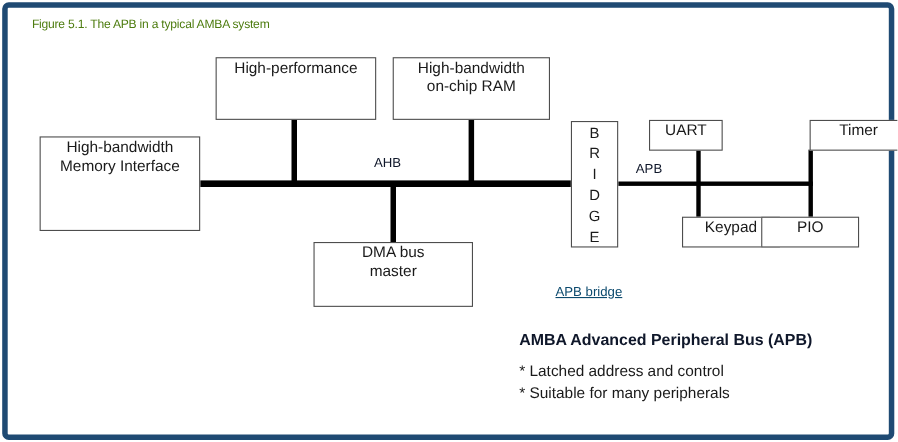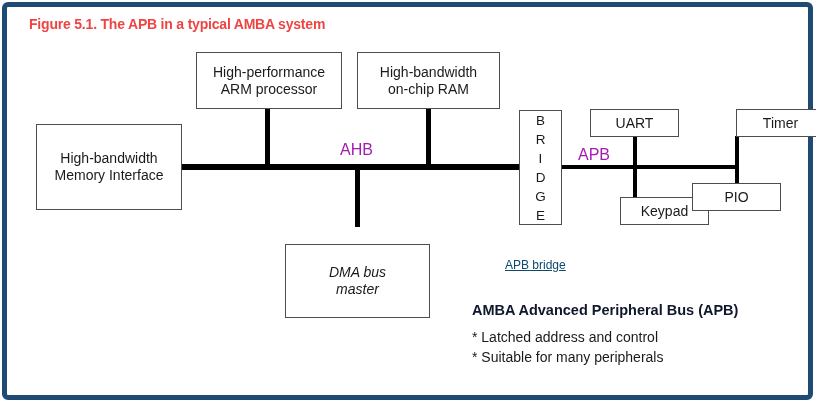--- a/index.html
+++ b/index.html
@@ -18,66 +18,65 @@
   .frame {
     position: absolute;
     left: 2px; top: 2px; right: 3px; bottom: 2px;
     border: 5px solid #1f4a73;
     border-radius: 6px;
     background: #ffffff;
   }
   .fig-title {
     position: absolute;
     left: 22px; top: 9px;
-    font-size: 14px;
-    font-weight: 700;
+    font-size: 11px;
+    font-weight: 400;
     letter-spacing: -0.2px;
-    color: #ef4444;
+    color: #4d7c0f;
     white-space: nowrap;
   }
   .dbox {
     position: absolute;
     background: #ffffff;
     border: 1.5px solid #4d4d4d;
     box-sizing: border-box;
     display: flex;
     flex-direction: column;
     align-items: center;
-    justify-content: center;
     text-align: center;
     font-size: 14px;
     line-height: 17px;
     color: #1a1a1a;
     z-index: 3;
   }
   .box-mem    { left: 29px;  top: 117px; width: 146px; height: 86px; }
   .box-arm    { left: 189px; top: 45px;  width: 146px; height: 57px; }
   .box-ram    { left: 350px; top: 45px;  width: 143px; height: 57px; }
-  .box-dma    { left: 278px; top: 237px; width: 145px; height: 74px; font-style: italic; }
+  .box-dma    { left: 278px; top: 213px; width: 145px; height: 59px; }
   .box-bridge { left: 512px; top: 103px; width: 43px;  height: 115px; line-height: 19px; font-size: 13.5px; }
-  .box-uart   { left: 583px; top: 102px; width: 89px;  height: 28px; }
+  .box-uart   { left: 583px; top: 102px; width: 67px;  height: 28px; }
   .box-timer  { left: 685px; top: 102px; width: 89px;  height: 28px; margin-left: 44px; }
   .box-keypad { left: 598px; top: 190px; width: 89px;  height: 28px; margin-left: 15px; }
-  .box-pio    { left: 685px; top: 176px; width: 89px;  height: 28px; }
+  .box-pio    { left: 685px; top: 190px; width: 89px;  height: 28px; }
   .busline {
     position: absolute;
     background: #000000;
     z-index: 2;
   }
   .ahb-bus    { left: 175px; top: 157px; width: 337px; height: 6px; }
   .apb-bus    { left: 555px; top: 158px; width: 177px; height: 4px; }
   .arm-drop   { left: 258px; top: 101px; width: 5px; height: 57px; }
   .ram-drop   { left: 419px; top: 101px; width: 5px; height: 57px; }
   .dma-drop   { left: 348px; top: 162px; width: 5px; height: 58px; }
   .uart-drop  { left: 626px; top: 129px; width: 4px; height: 62px; }
   .timer-drop { left: 728px; top: 129px; width: 4px; height: 62px; }
   .bus-label {
     position: absolute;
-    font-size: 16px;
-    color: #a21caf;
+    font-size: 12px;
+    color: #0f172a;
     white-space: nowrap;
     z-index: 4;
   }
   .lbl-ahb { left: 333px; top: 134px; }
   .lbl-apb { left: 571px; top: 139px; }
   .lbl-apb-bridge { left: 498px; top: 251px; font-size: 12px; color: #0c4a6e; text-decoration: underline; }
   .notes-heading {
     position: absolute;
     left: 465px; top: 295px;
     font-size: 14.5px;
@@ -109,21 +108,20 @@
     <div class="busline uart-drop"></div>
     <div class="busline timer-drop"></div>
 
     <div class="dbox box-mem">
       <span>High-bandwidth</span>
       <span>Memory Interface</span>
     </div>
 
     <div class="dbox box-arm">
       <span>High-performance</span>
-      <span>ARM processor</span>
     </div>
 
     <div class="dbox box-ram">
       <span>High-bandwidth</span>
       <span>on-chip RAM</span>
     </div>
 
     <div class="dbox box-dma">
       <span>DMA bus</span>
       <span>master</span>

